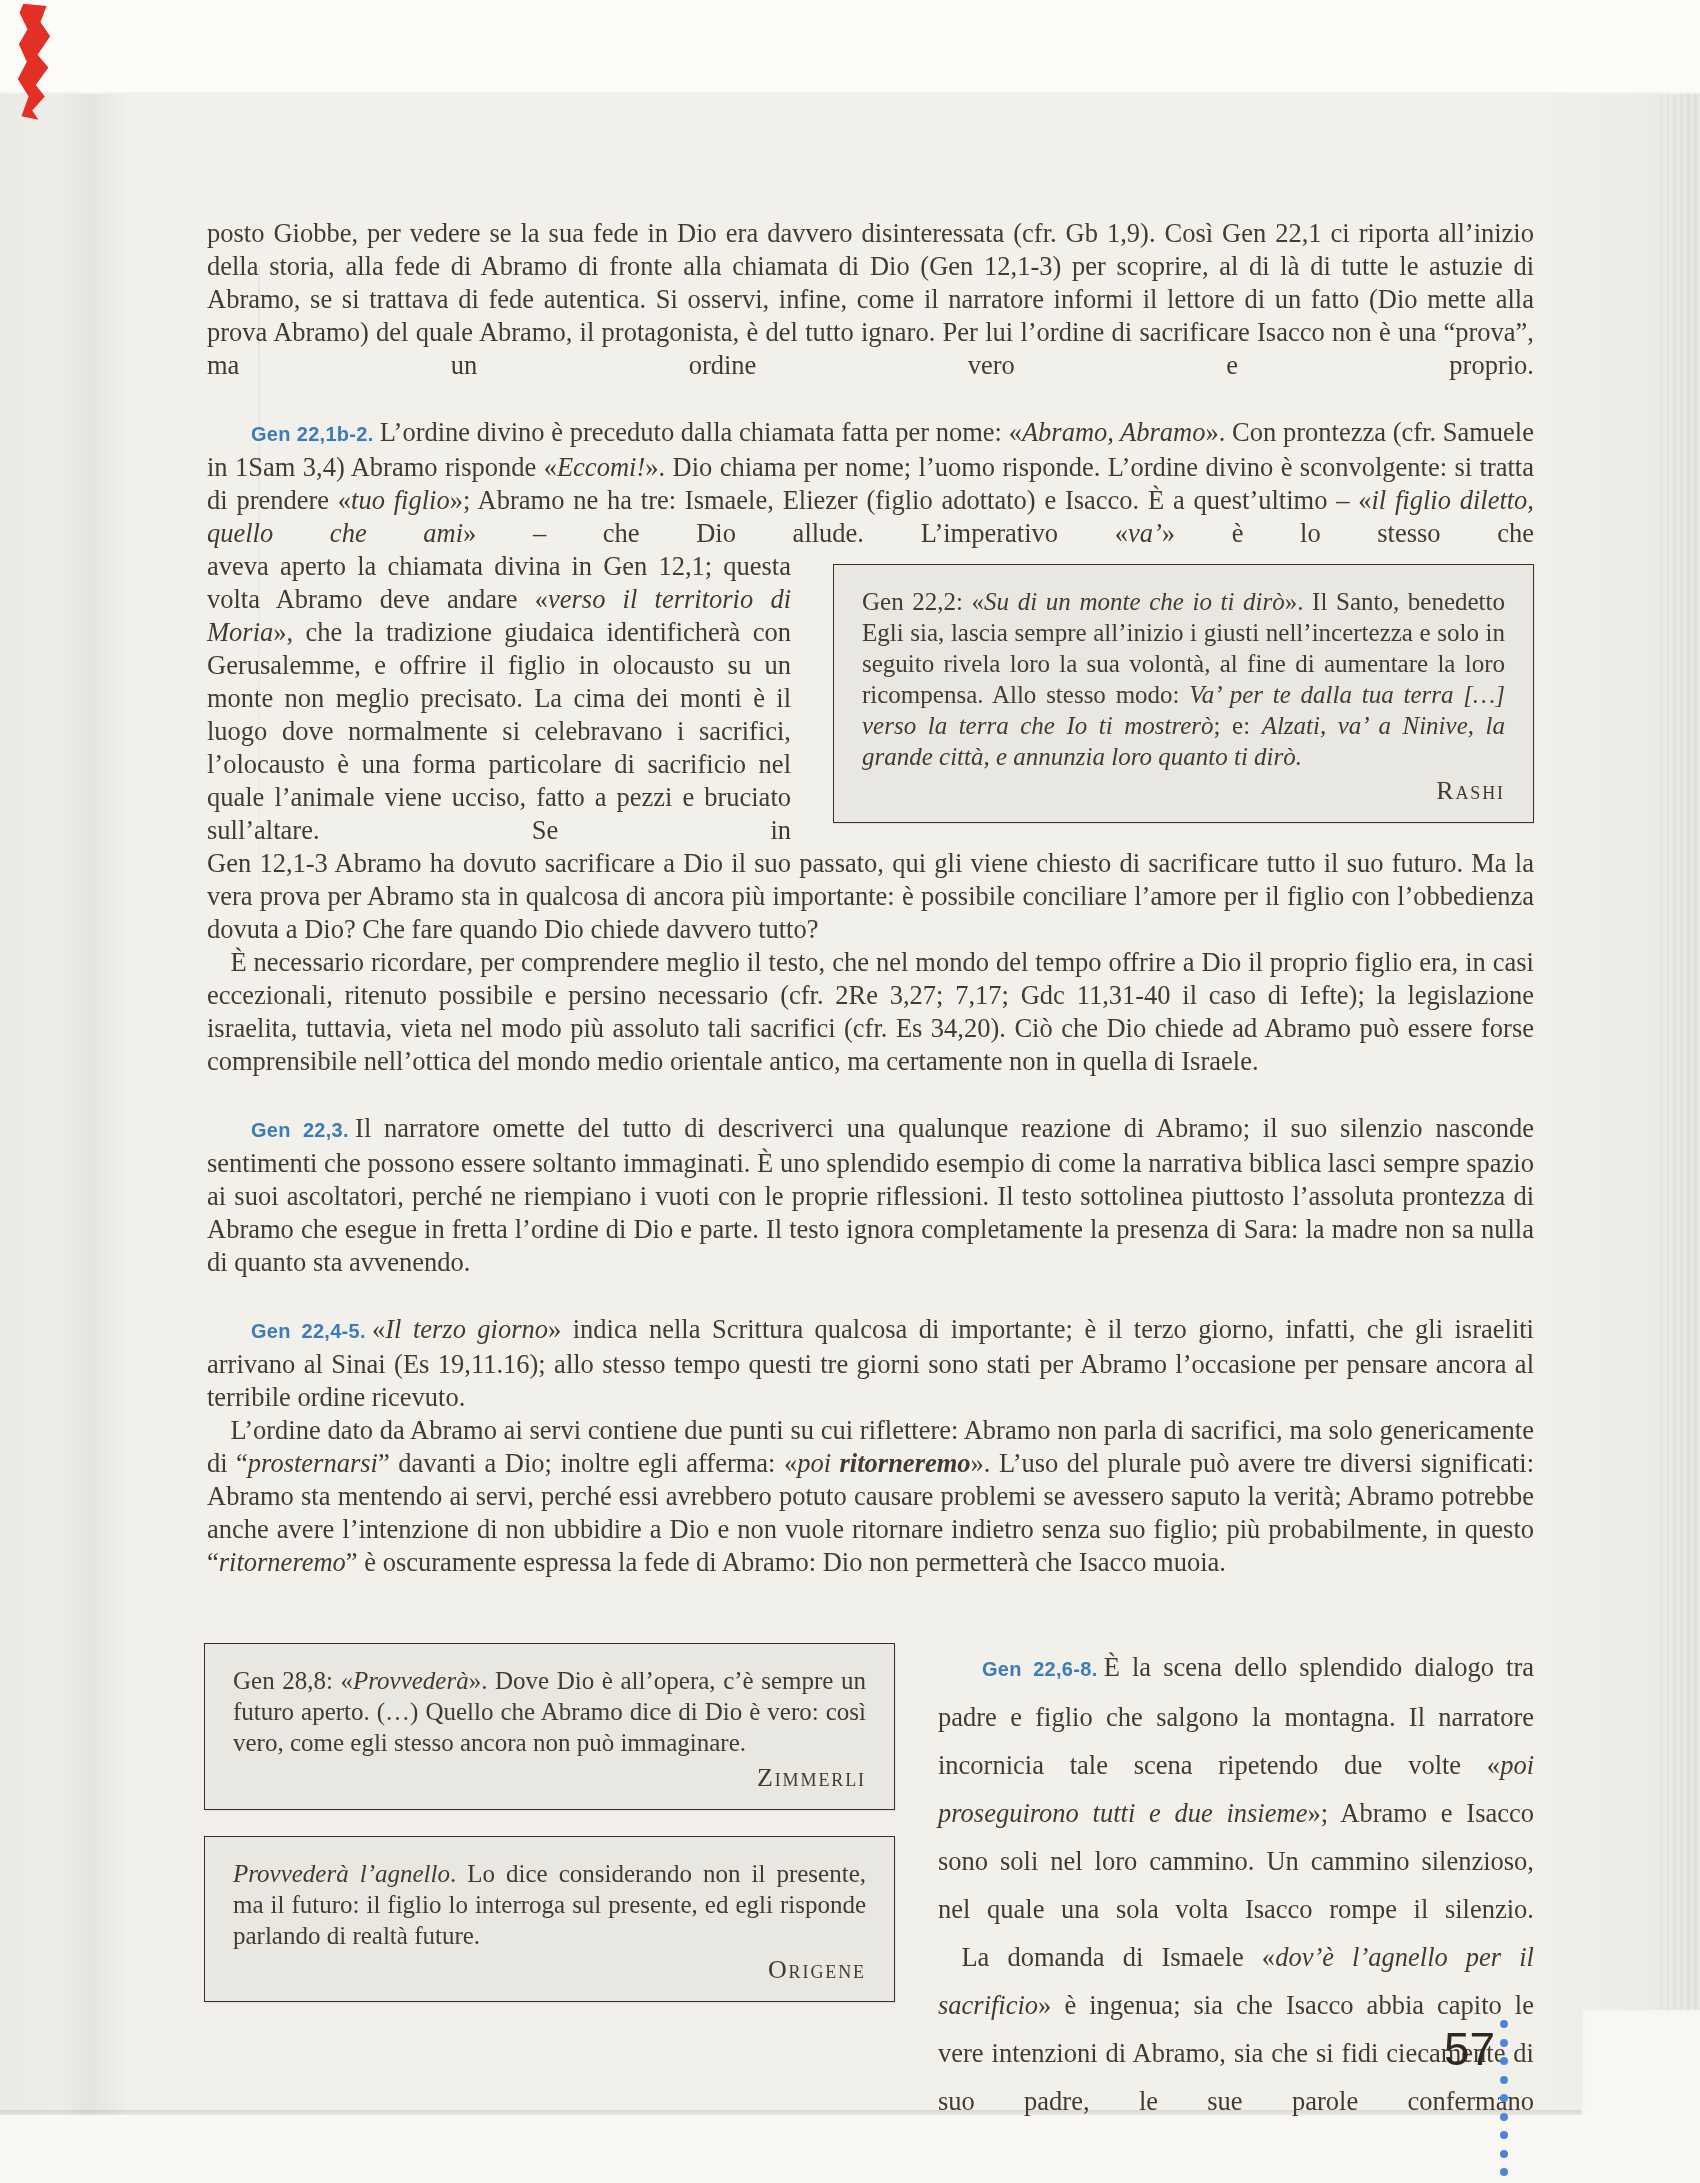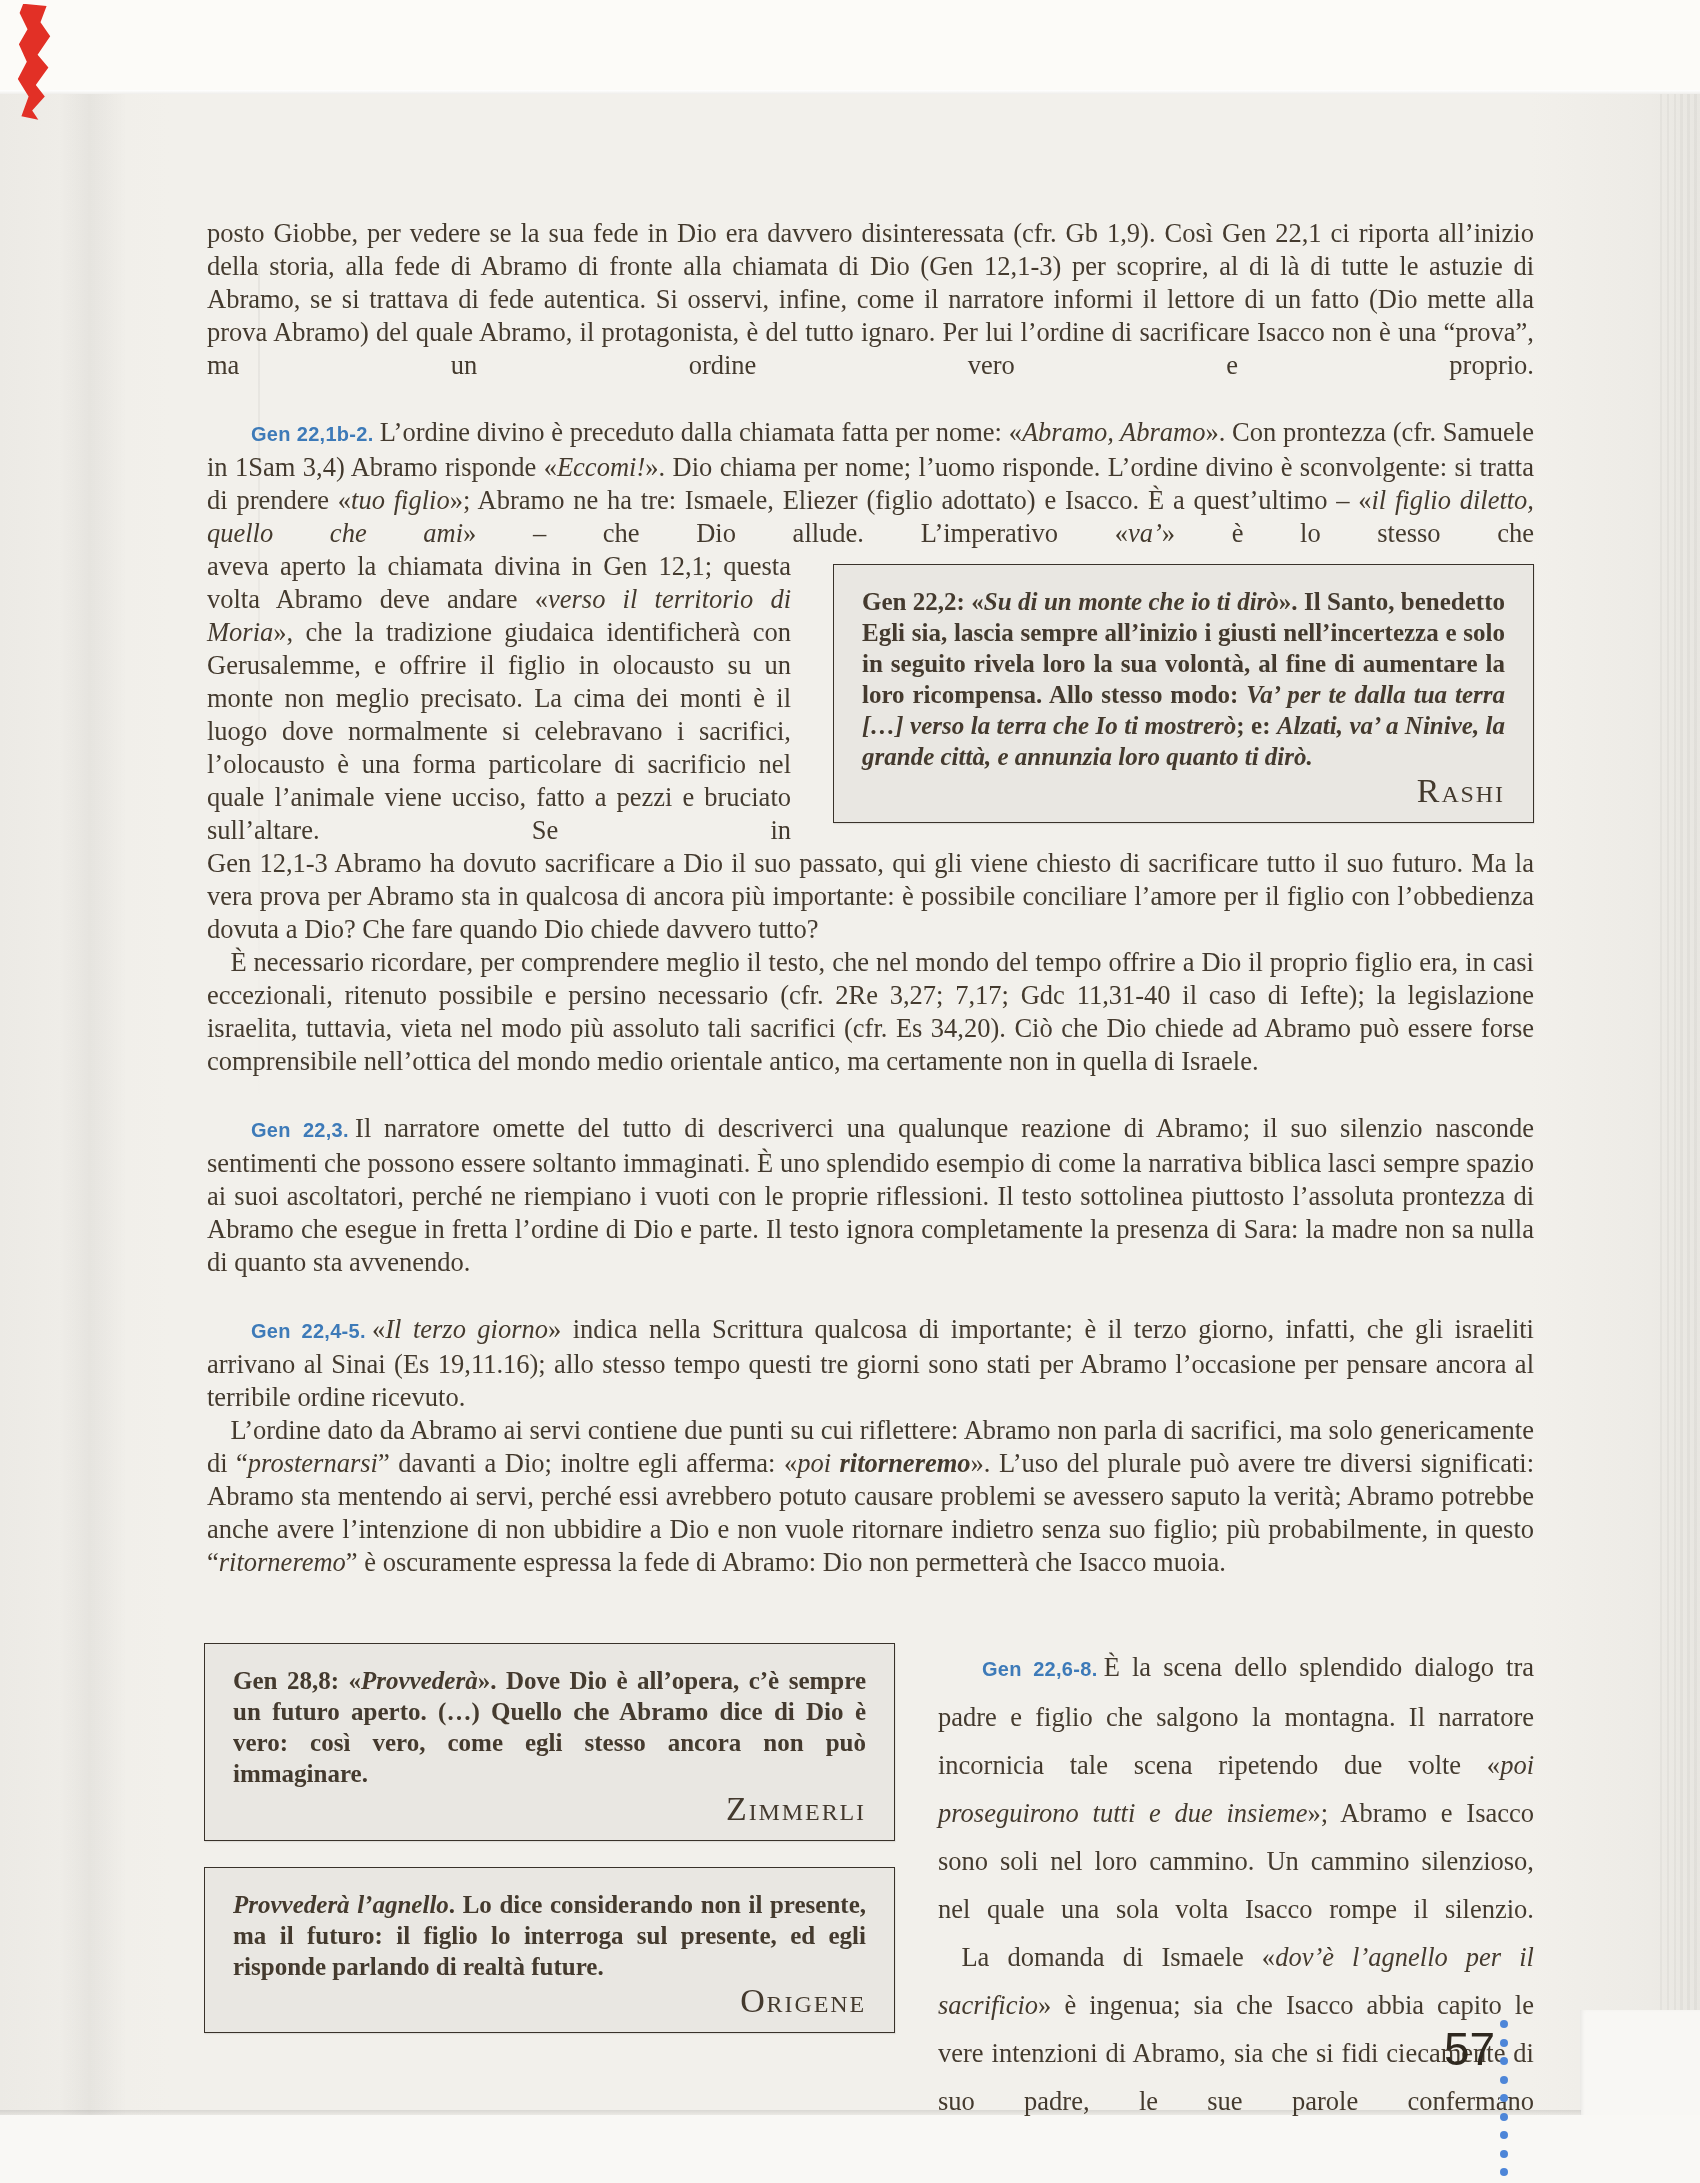--- a/index.html
+++ b/index.html
@@ -40,22 +40,22 @@
   .mt-sec{margin-top:34px;}
   .sec-indent{text-indent:44px;}
   .para-indent{text-indent:23.4px;}
   .row{display:flex;align-items:flex-start;gap:42px;}
   .leftcol{flex:0 0 584px;}
   
   .quote-box{box-sizing:border-box;border:1.2px solid #39322a;background:#e9e7e2;
     padding:21px 28px 16px 28px;font-size:25px;line-height:31px;
     box-shadow:0.6px 1.2px 0 rgba(0,0,0,0.08);}
   .rashi-box{flex:1;margin-top:13.6px;}
-  .box-text{text-align:justify;font-weight:bold;}
-  .box-attrib{text-align:right;font-variant:small-caps;letter-spacing:1.9px;font-size:34px;
+  .box-text{text-align:justify;}
+  .box-attrib{text-align:right;font-variant:small-caps;letter-spacing:1.9px;font-size:26px;
     margin-top:3.7px;}
   
   .bottom-row{position:absolute;left:204px;top:1643px;width:1330px;display:flex;gap:43px;}
   .bottom-left{flex:0 0 691px;display:flex;flex-direction:column;gap:26px;align-items:center;}
   .bottom-right{flex:1;font-size:26.5px;line-height:48px;text-align:justify;hyphens:auto;}
   
   .pagenum{position:absolute;left:1444px;top:2022px;width:49px;
     font-family:"Liberation Sans",sans-serif;font-size:46px;color:#2f281f;text-align:right;}
   .dot-col{position:absolute;left:1500px;top:2020px;display:flex;flex-direction:column;gap:10.5px;}
   .dot{width:8px;height:8px;border-radius:50%;background:#4e86d8;}

